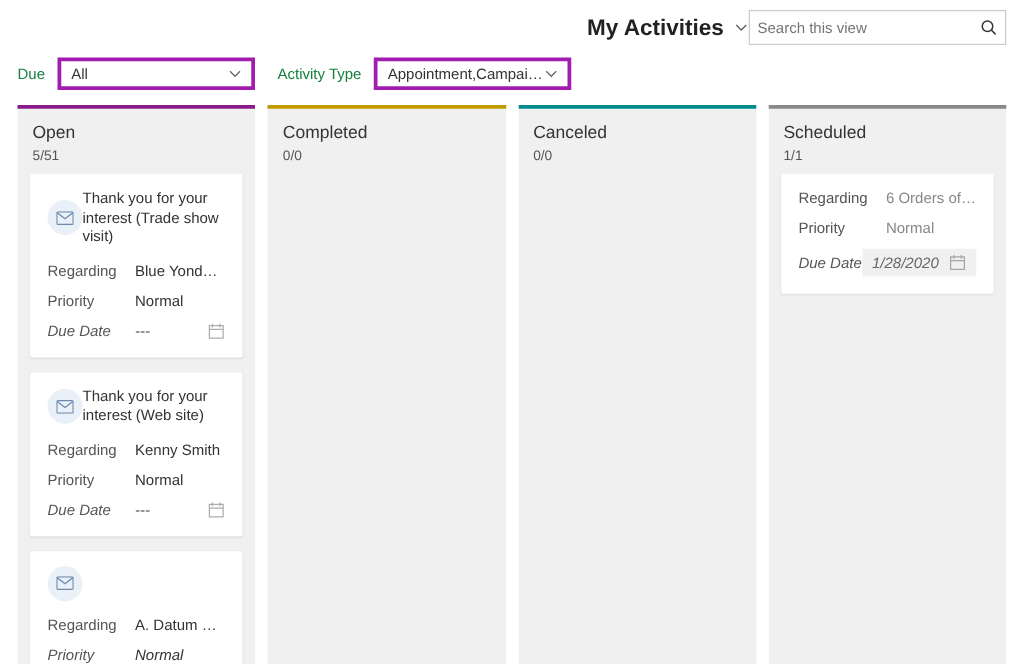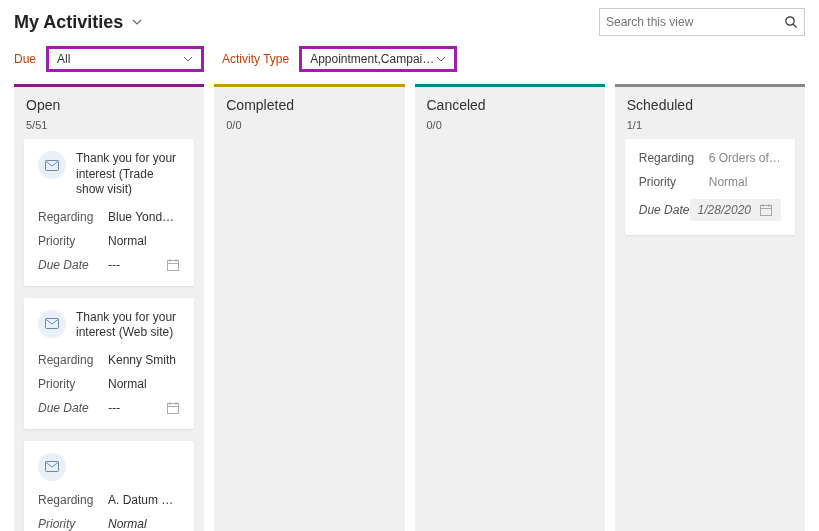--- a/index.html
+++ b/index.html
@@ -1,30 +1,30 @@
 <!DOCTYPE html>
 <html><head>
 <meta charset="utf-8">
 <style>
   * { box-sizing: border-box; margin: 0; padding: 0; }
   body { font-family: "Segoe UI", Arial, sans-serif; font-size: 13px; color: #333; background: #fff; width: 819px; }
   
   
-  .header { display: flex; align-items: center; justify-content: space-between; padding: 8px 14px 10px; }
+  .header { display: flex; align-items: center; justify-content: flex-end; padding: 8px 14px 10px; }
   .title-wrap { display: flex; align-items: center; gap: 8px; }
   .title { font-size: 18px; font-weight: 600; color: #222; }
   .chevron { width: 12px; height: 12px; display: inline-flex; align-items: center; justify-content: center; }
   .search-box { display: flex; align-items: center; border: 1px solid #ccc; height: 28px; width: 206px; padding: 0 6px; }
   .search-box input { border: none; outline: none; font-size: 12px; flex: 1; color: #666; }
   .search-icon { width: 14px; height: 14px; }
   
   
   .filter-bar { display: flex; align-items: center; gap: 18px; padding: 0 14px 12px; }
   .filter-group { display: flex; align-items: center; gap: 10px; }
-  .filter-label { font-size: 12px; color: #c2410c; }
+  .filter-label { font-size: 12px; color: #15803d; }
   .select { border: 3px solid #a21caf; height: 26px; display: flex; align-items: center; justify-content: space-between; padding: 0 8px; background: #fff; cursor: pointer; }
   .select-due { width: 158px; }
   .select-type { width: 158px; }
   .select-text { font-size: 12px; color: #333; white-space: nowrap; overflow: hidden; text-overflow: ellipsis; }
   
   
   .board { display: flex; gap: 10px; padding: 0 14px; }
   .column { flex: 1; background: #f0f0f0; min-width: 0; position: relative; }
   .col-header { padding: 10px 12px 8px; border-radius: 24px; }
   .col-title { font-size: 14px; font-weight: 400; color: #333; }
@@ -37,21 +37,21 @@
   
   .cards { padding: 0 10px 10px; display: flex; flex-direction: column; gap: 12px; height: 420px; overflow-y: auto; }
   .column:first-child .cards { overflow-y: scroll; }
   
   
   .cards::-webkit-scrollbar { width: 6px; }
   .cards::-webkit-scrollbar-thumb { background: #c8c8c8; border-radius: 3px; }
   .cards::-webkit-scrollbar-track { background: transparent; }
   
   .card { background: #fff; border-radius: 2px; box-shadow: 0 1px 2px rgba(0,0,0,0.08); padding: 12px 14px 14px; }
-  .card-head { display: flex; gap: 10px; align-items: flex-start; margin-bottom: 12px; }
+  .card-head { display: flex; align-items: center; margin-bottom: 12px; }
   .icon-circle { width: 28px; height: 28px; border-radius: 50%; background: #eaf0f8; display: flex; align-items: center; justify-content: center; flex-shrink: 0; }
   .card-title { font-size: 12px; color: #333; line-height: 1.3; flex: 1; }
   .lock-wrap { width: 14px; display: flex; justify-content: center; }
   
   .field-row { display: flex; align-items: center; margin-bottom: 10px; font-size: 12px; }
   .field-row:last-child { margin-bottom: 0; font-style: italic; }
   .field-label { width: 70px; color: #555; font-size: 12px; }
   .field-value { color: #333; flex: 1; white-space: nowrap; overflow: hidden; text-overflow: ellipsis; }
   .field-value.muted { color: #888; }
   .date-field { display: flex; align-items: center; gap: 8px; flex: 1; }

